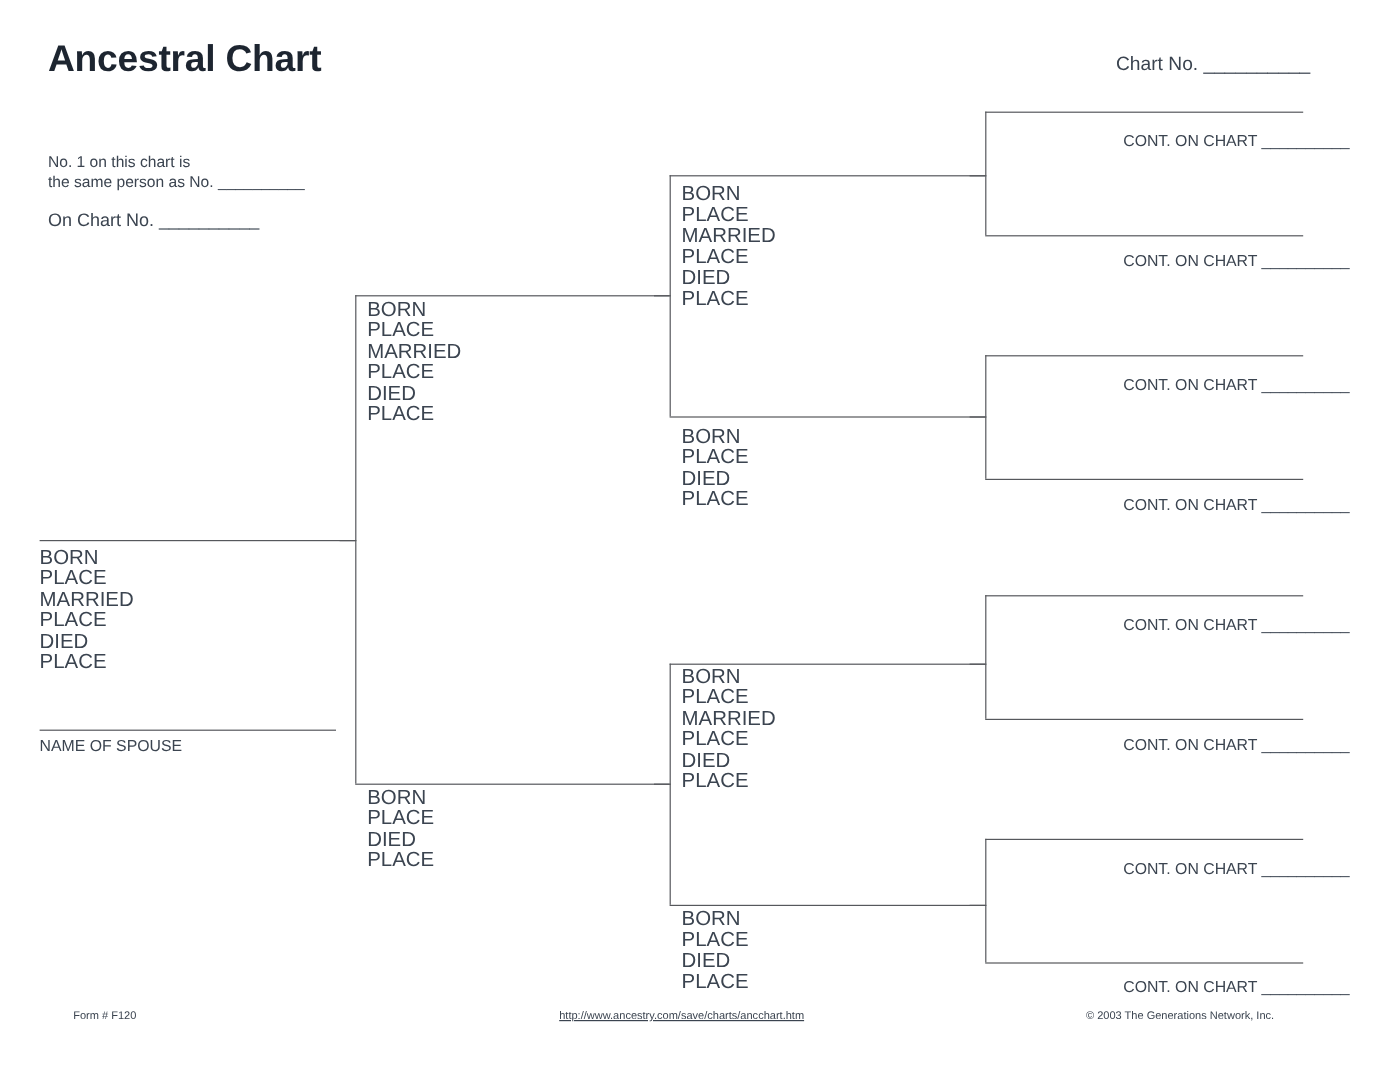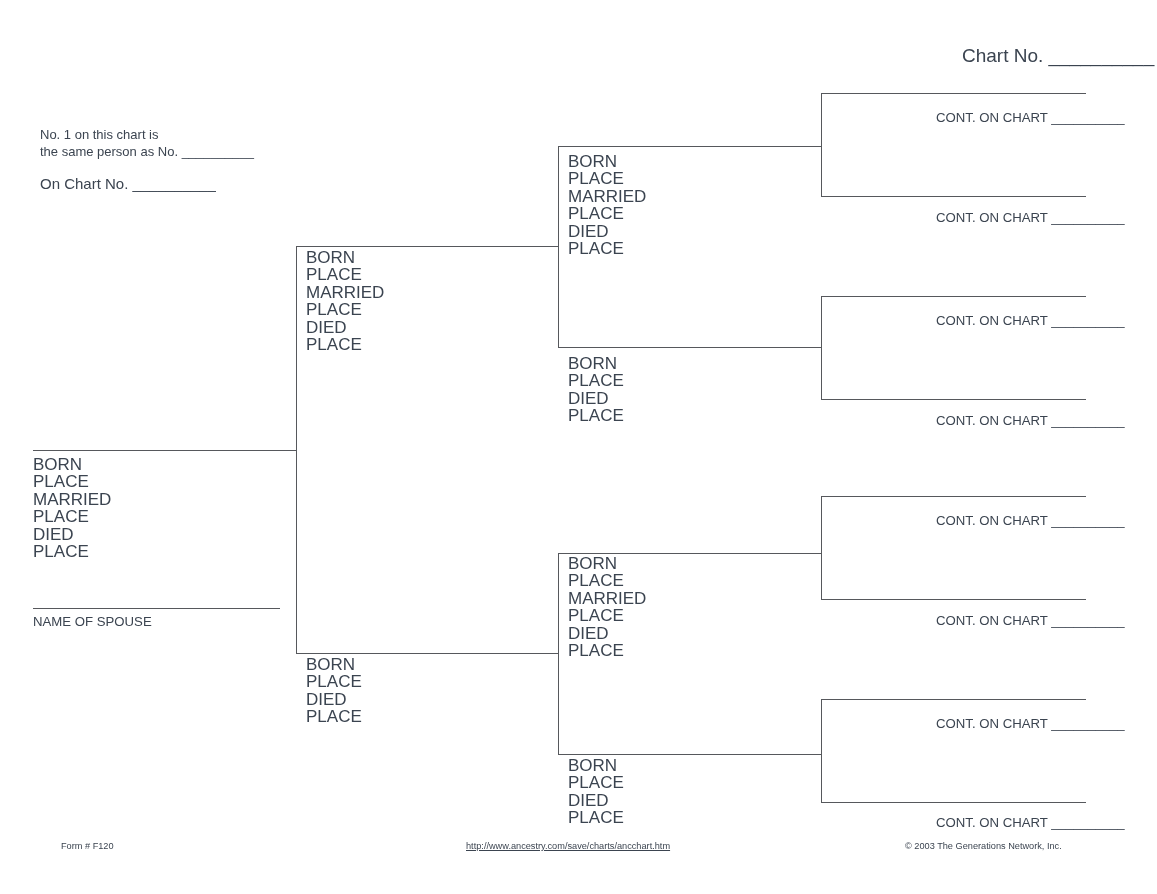--- a/index.html
+++ b/index.html
@@ -47,23 +47,23 @@
   #logo .wordmark {
     font-family: "Liberation Serif", serif;
     font-size: 24px;
     color: #15181d;
     line-height: 1;
     margin-left: 1px;
     white-space: nowrap;
   }
   #chart-no {
     position: absolute;
-    left: 962px;
+    left: 930px;
     top: 45px;
-    font-size: 19px;
+    font-size: 16px;
     white-space: nowrap;
   }
 
   
   #same-person {
     position: absolute;
     left: 40px;
     top: 126px;
     font-size: 13px;
     line-height: 1.32;
@@ -117,20 +117,21 @@
   }
   #footer-form  { left: 40px; padding-left: 21px; }
   #footer-url   { left: 466px; text-decoration: underline; }
   #footer-copy  { left: 905px; }
 </style>
 </head>
 <body>
 
 <div id="page">
 
+  <div id="title">Ancestral Chart</div>
 
 
   <div id="chart-no">Chart No. __________</div>
 
   <div id="same-person">
     <div>No. 1 on this chart is</div>
     <div>the same person as No. __________</div>
   </div>
   <div id="on-chart-no">On Chart No. __________</div>
 

